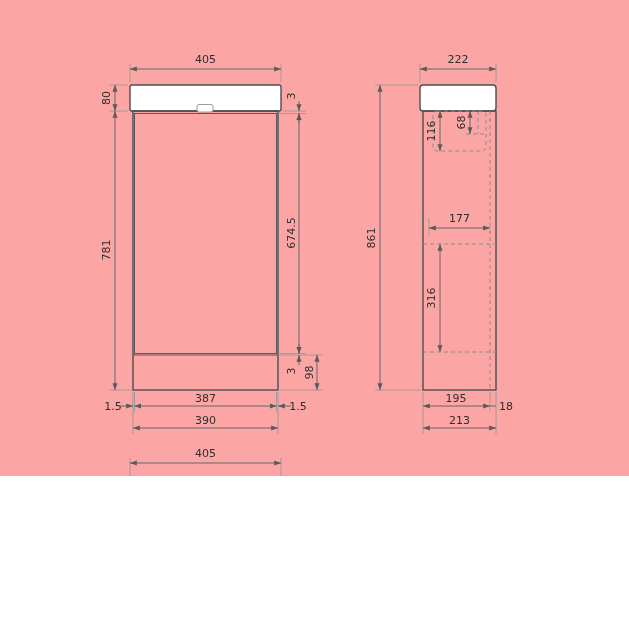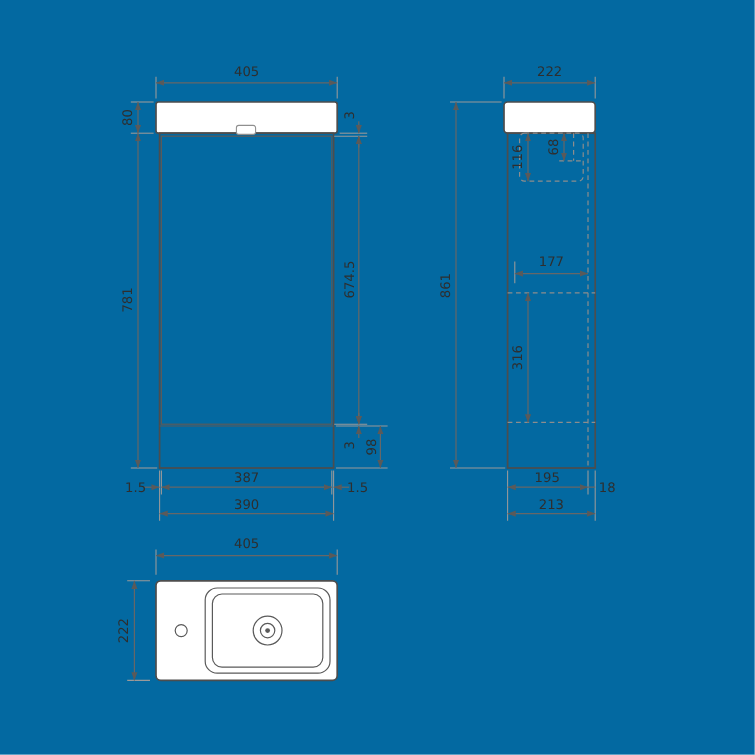--- a/index.html
+++ b/index.html
@@ -1,17 +1,17 @@
 <!DOCTYPE html>
 <html><head>
 <meta charset="utf-8">
 <style>
   html, body { margin: 0; padding: 0; background: #ffffff; }
   .stage {
-    width: 629px; height: 629px; position: relative; background: #0369a1;
+    width: 629px; height: 476px; position: relative; background: #fca5a5;
     font-family: "DejaVu Sans", sans-serif;
   }
   
   .obj      { fill: #ffffff; stroke: #4d4d4d; stroke-width: 1.4; }
   .objn     { fill: none;    stroke: #4d4d4d; stroke-width: 1.4; }
   .obj-thin { fill: none;    stroke: #5a5a5a; stroke-width: 1;   }
   .hid      { fill: none; stroke: #8d8d8d; stroke-width: 1; stroke-dasharray: 4 3; }
   
   .dim  { stroke: #676767; stroke-width: 1; fill: none; }
   .ext  { stroke: #9a9a9a; stroke-width: 0.9; }

